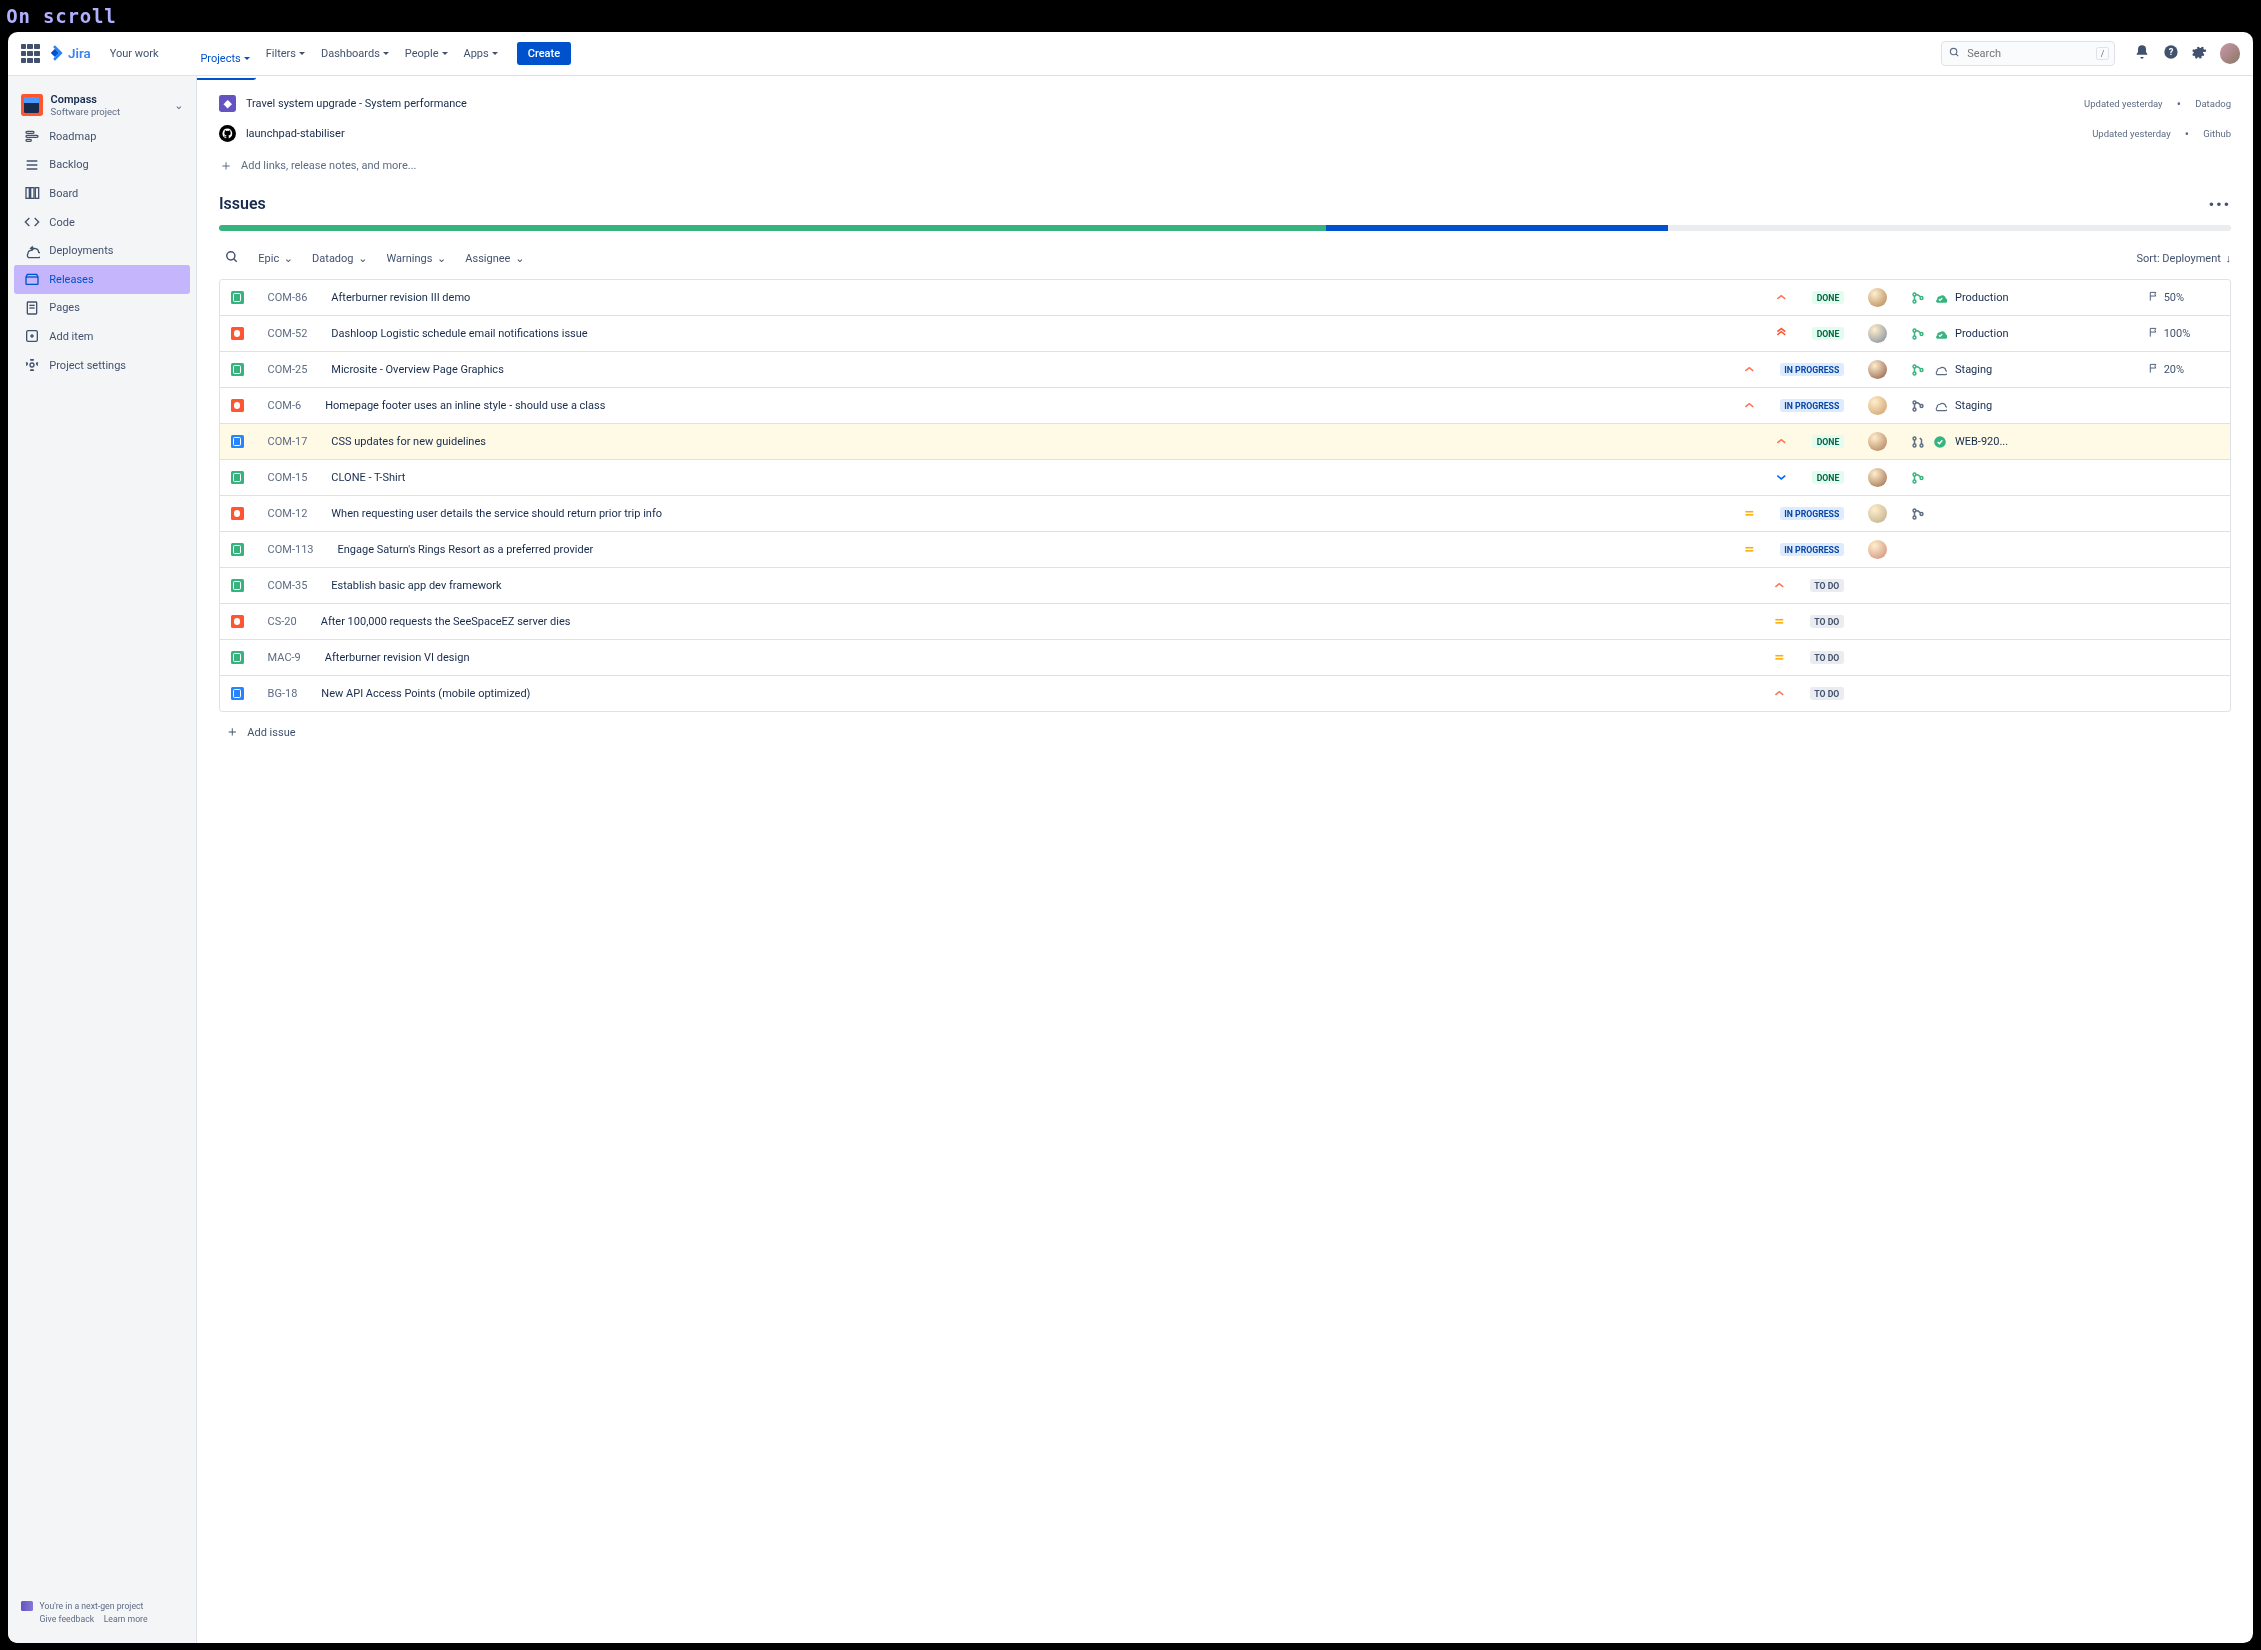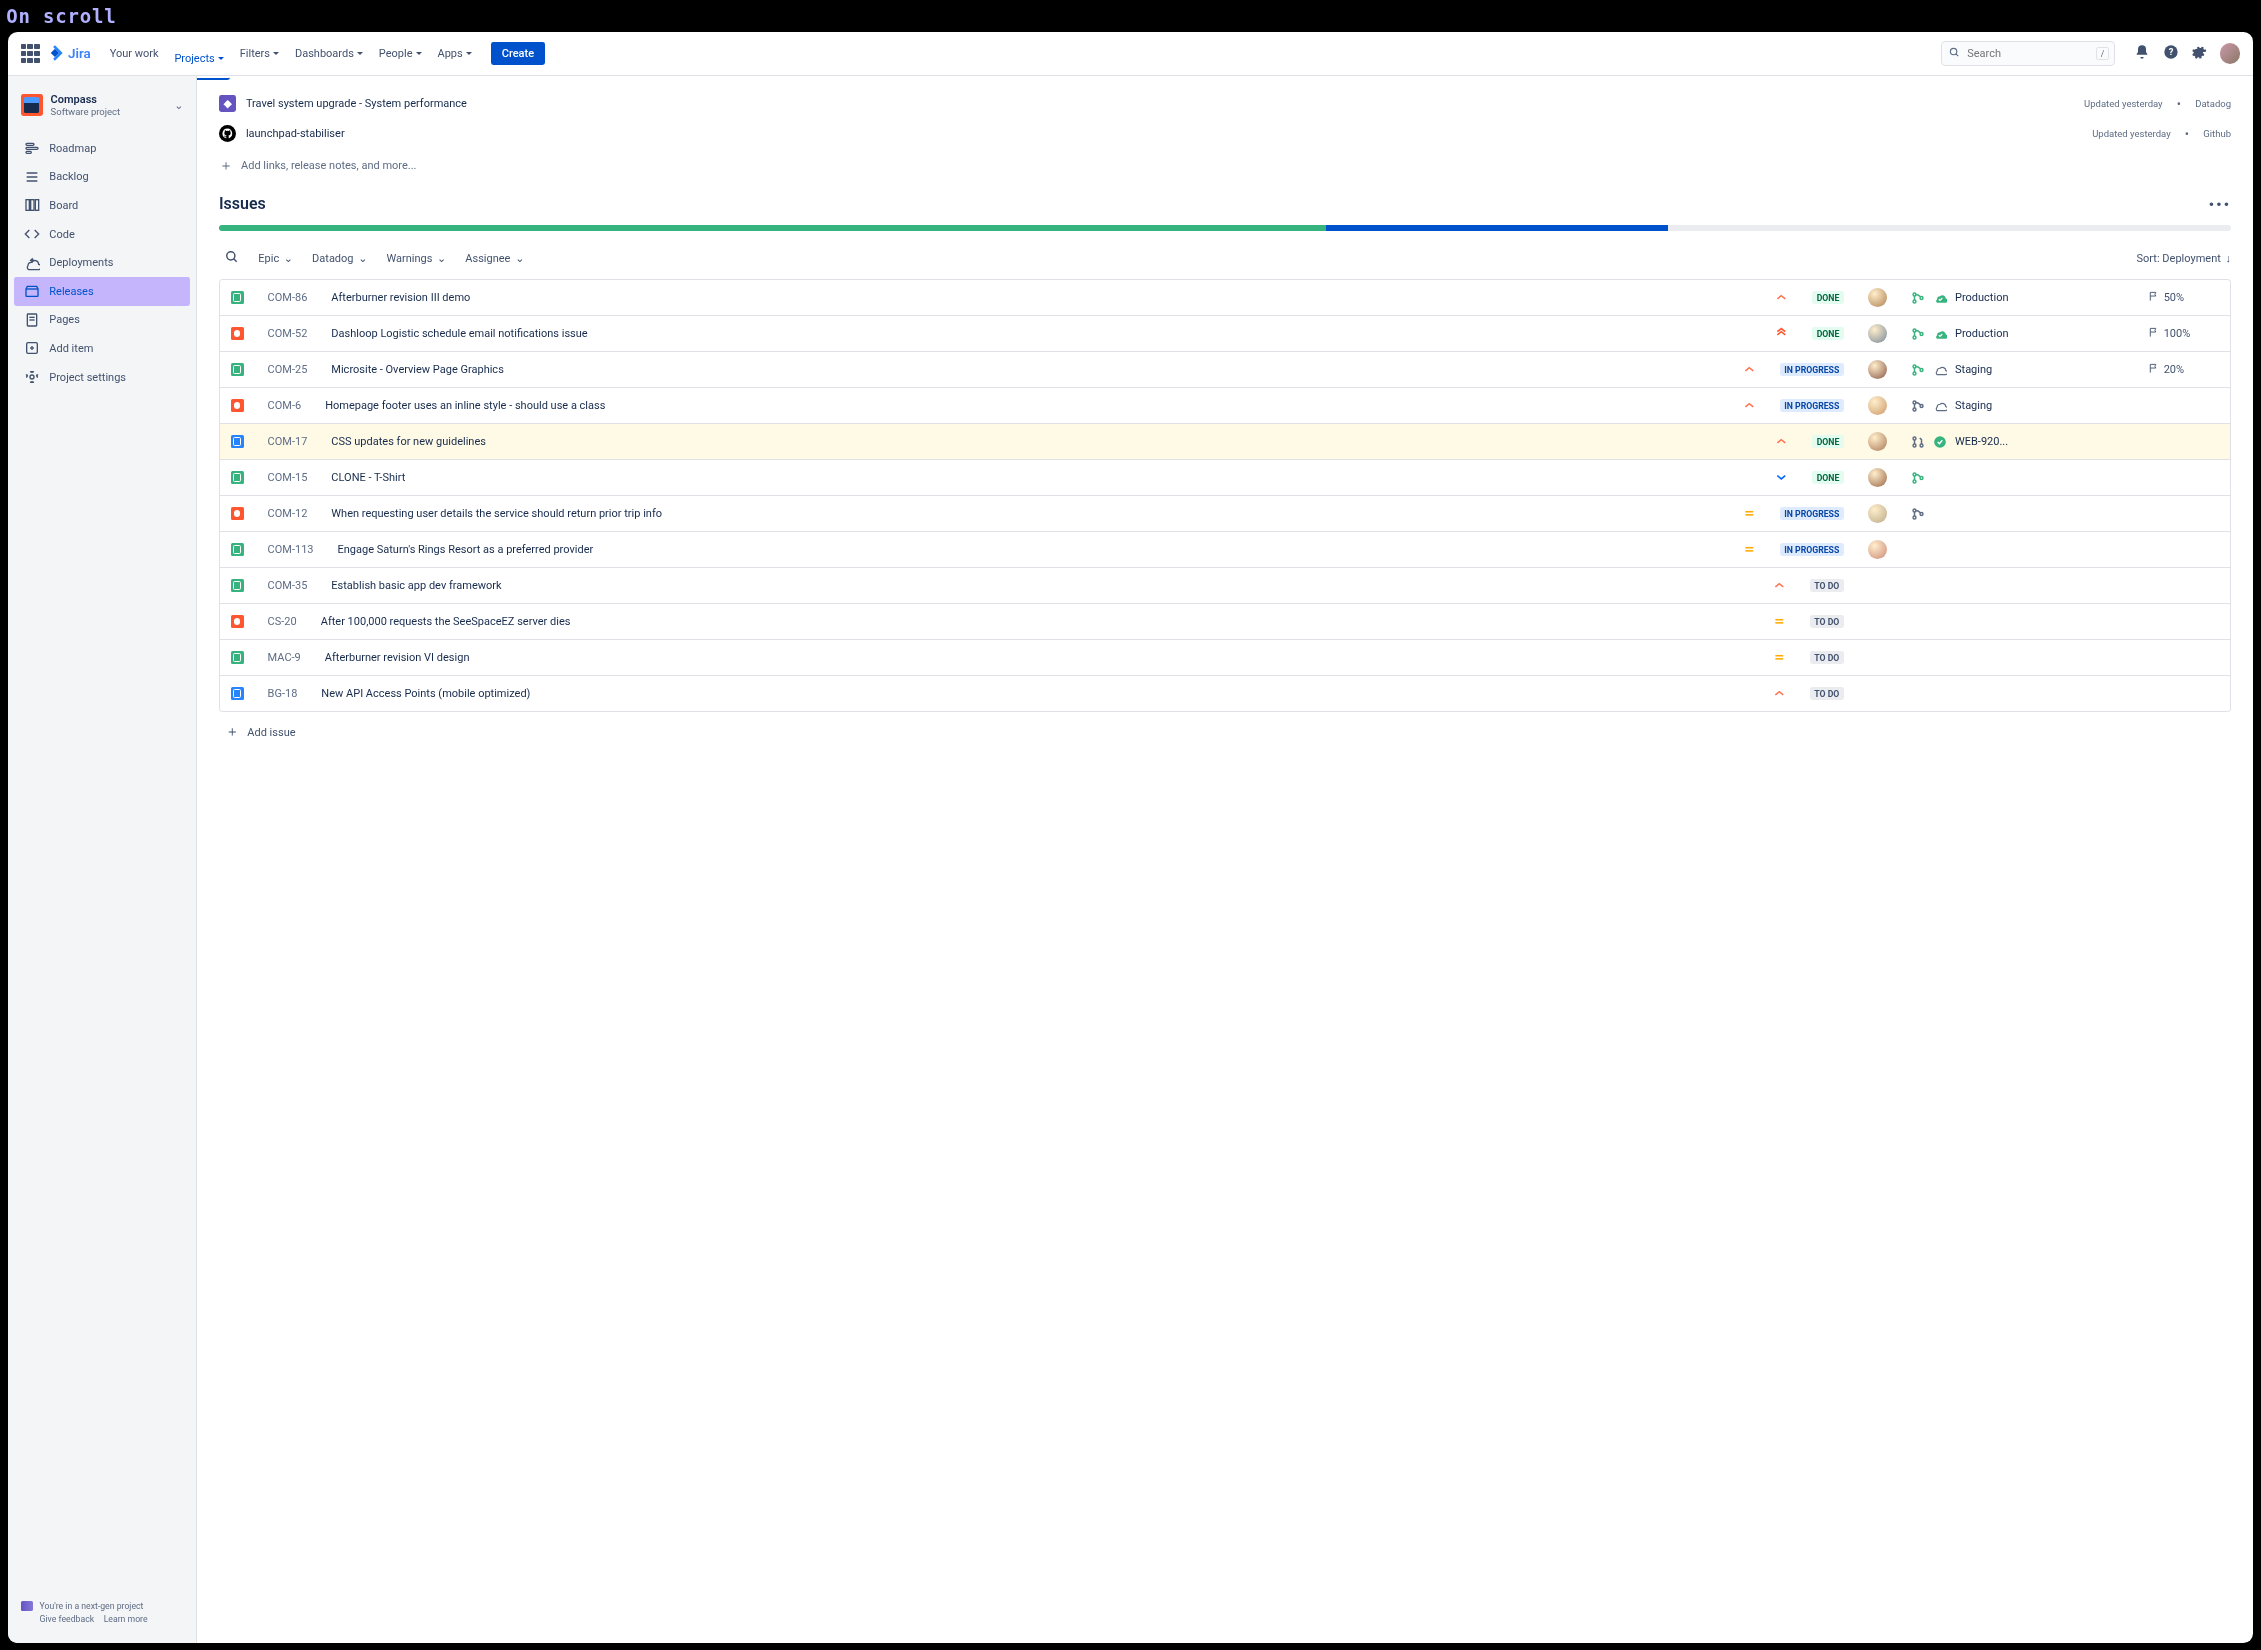--- a/index.html
+++ b/index.html
@@ -9,36 +9,36 @@
 
 
 .topnav { height:44px; border-bottom:0.8px solid #dfe1e6; display:flex; align-items:center; padding:0 12.6px; gap:6.3px; }
 .apps-icon { width:19px; height:19px; display:grid; grid-template-columns:repeat(3,1fr); grid-template-rows:repeat(3,1fr); gap:1.6px; cursor:pointer; }
 .apps-icon span { background:#42526e; border-radius:0.8px; }
 .logo { display:flex; align-items:center; gap:3.2px; margin-right:6.3px; cursor:pointer; }
 .logo svg { width:19px; height:19px; }
 .logo-text { font-weight:600; color:#3b82f6; font-size:13.4px; }
 .nav-items { display:flex; gap:3.2px; }
 .nav-item { padding:3.2px 6.3px; color:#42526e; font-size:11px; display:flex; align-items:center; gap:3.2px; cursor:pointer; border-radius:2.4px; }
-.nav-item.active { color:#0052cc; border-bottom:2.4px solid #0052cc; padding-bottom:12.6px; padding-top:12.6px; margin-bottom:-12.6px; }
+.nav-item.active { color:#0052cc; border-bottom:2.4px solid #0052cc; padding-bottom:12.6px; padding-top:12.6px; margin-bottom:-12.6px;margin-left:26px; }
 .chev-down { width:0; height:0; border-left:3.2px solid transparent; border-right:3.2px solid transparent; border-top:3.2px solid currentColor; }
 .create-btn { background:#0052cc; color:#fff; border:none; padding:4.7px 11px; border-radius:2.4px; font-size:11px; font-weight:500; cursor:pointer; margin-left:6.3px; }
 .spacer { flex:1; }
 .search-box { position:relative; display:flex; align-items:center; }
 .search-box input { width:174px; padding:4.7px 24px 4.7px 25px; border:0.8px solid #dfe1e6; border-radius:4px; background:#fafbfc; font-size:11px; }
 .search-box .sicon { position:absolute; left:8px; color:#5e6c84; font-size:11px; }
 .search-box .slash { position:absolute; right:6.3px; border:0.8px solid #dfe1e6; border-radius:2.4px; width:12.6px; height:12.6px; font-size:8.7px; display:flex; align-items:center; justify-content:center; color:#5e6c84; }
 .topright { display:flex; align-items:center; gap:12.6px; margin-left:12.6px; }
 .topright .ticon { color:#42526e; font-size:16px; cursor:pointer; }
 .avatar { width:20.5px; height:20.5px; border-radius:50%; background:linear-gradient(135deg,#c9a,#876); cursor:pointer; }
 
 
 .body { display:flex; flex:1; overflow:hidden; }
 .sidebar { width:189px; background:#f4f5f7; border-right:0.8px solid #dfe1e6; padding:12.6px 6.3px; display:flex; flex-direction:column; }
-.proj-head { display:flex; align-items:center; gap:8px; padding:4.7px 6.3px; margin-bottom:12px; cursor:pointer; }
+.proj-head { display:flex; align-items:center; gap:8px; padding:4.7px 6.3px; margin-bottom:0; cursor:pointer; }
 .proj-icon { width:22px; height:22px; background:#ff5630; border-radius:2.4px; position:relative; overflow:hidden; }
 .proj-icon::after { content:""; position:absolute; inset:3.2px; background:linear-gradient(#4c9aff 40%,#172b4d 40%); border-radius:1.6px; }
 .proj-name { font-weight:600; font-size:11px; color:#172b4d; }
 .proj-sub { font-size:9.5px; color:#5e6c84; }
 .proj-head .chev { margin-left:auto; color:#5e6c84; font-size:11px; }
 .side-item { display:flex; align-items:center; gap:9.5px; padding:6.3px 9.5px; font-size:11px; color:#42526e; cursor:pointer; border-radius:2.4px; }
 .side-item.active { background:#c4b5fd; color:#0052cc; }
 .side-item .sicon { width:16px; height:16px; display:flex; align-items:center; justify-content:center; }
 .side-footer { margin-top:auto; padding:6.3px; display:flex; flex-direction:column; gap:3.2px; }
 .side-footer-row { display:flex; align-items:center; gap:6.3px; font-size:8.7px; color:#5e6c84; }

